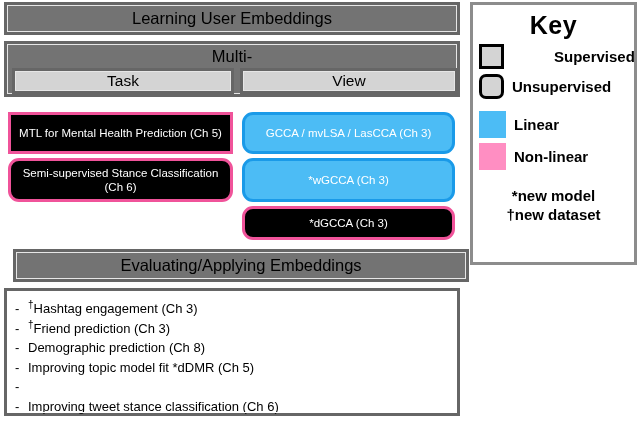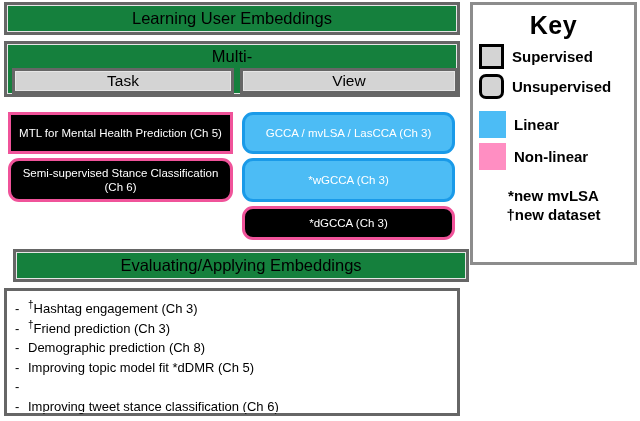--- a/index.html
+++ b/index.html
@@ -5,21 +5,21 @@
   html,body{margin:0;padding:0;background:#ffffff;}
   body{
     width:640px;height:421px;position:relative;overflow:hidden;
     font-family:"Liberation Sans","DejaVu Sans",sans-serif;
     -webkit-font-smoothing:antialiased;
   }
 
   
   .greybox{
     position:absolute;box-sizing:border-box;
-    background:#15803d;
+    background:#737373;
     border:3px solid #666666;
     outline:1px solid #e6e6e6;
     outline-offset:-4px;
     display:flex;align-items:center;justify-content:center;
     color:#000;
   }
 
   #hdr-learning{left:4px;top:2px;width:456px;height:33px;font-size:16.5px;}
   #multi-wrap{left:4px;top:41px;width:456px;height:56px;
               display:block;padding:16px;}
@@ -90,21 +90,21 @@
   }
   .sw{flex:0 0 auto;box-sizing:border-box;}
   .sw-shape{width:25px;height:25px;background:#d4d4d4;border:3px solid #000000;}
   .sw-shape.rounded{border-radius:7px;}
   .sw-color{width:27px;height:27px;}
   .sw-blue{background:#4cbcf5;}
   .sw-pink{background:#ff8ec2;}
   .key-label{
     margin-left:8px;font-weight:bold;font-size:15px;color:#000;white-space:nowrap;
   }
-  #key-row-sup{margin-top:2px;}
+  #key-row-sup{margin-top:2px;gap:42px;}
   #key-row-linear{margin-top:12px;}
   #key-notes{
     margin-top:16px;text-align:center;font-weight:bold;font-size:15px;
     line-height:19px;color:#000;
   }
   #key-notes div{white-space:nowrap;}
 </style>
 </head>
 <body>
 
@@ -193,16 +193,16 @@
     <span class="sw sw-color sw-blue"></span>
     <span class="key-label">Linear</span>
   </div>
 
   <div class="key-row">
     <span class="sw sw-color sw-pink"></span>
     <span class="key-label">Non-linear</span>
   </div>
 
   <div id="key-notes">
-    <div>*new mvLSA</div>
+    <div>*new model</div>
     <div>†new dataset</div>
   </div>
 </div>
 
 </body></html>

